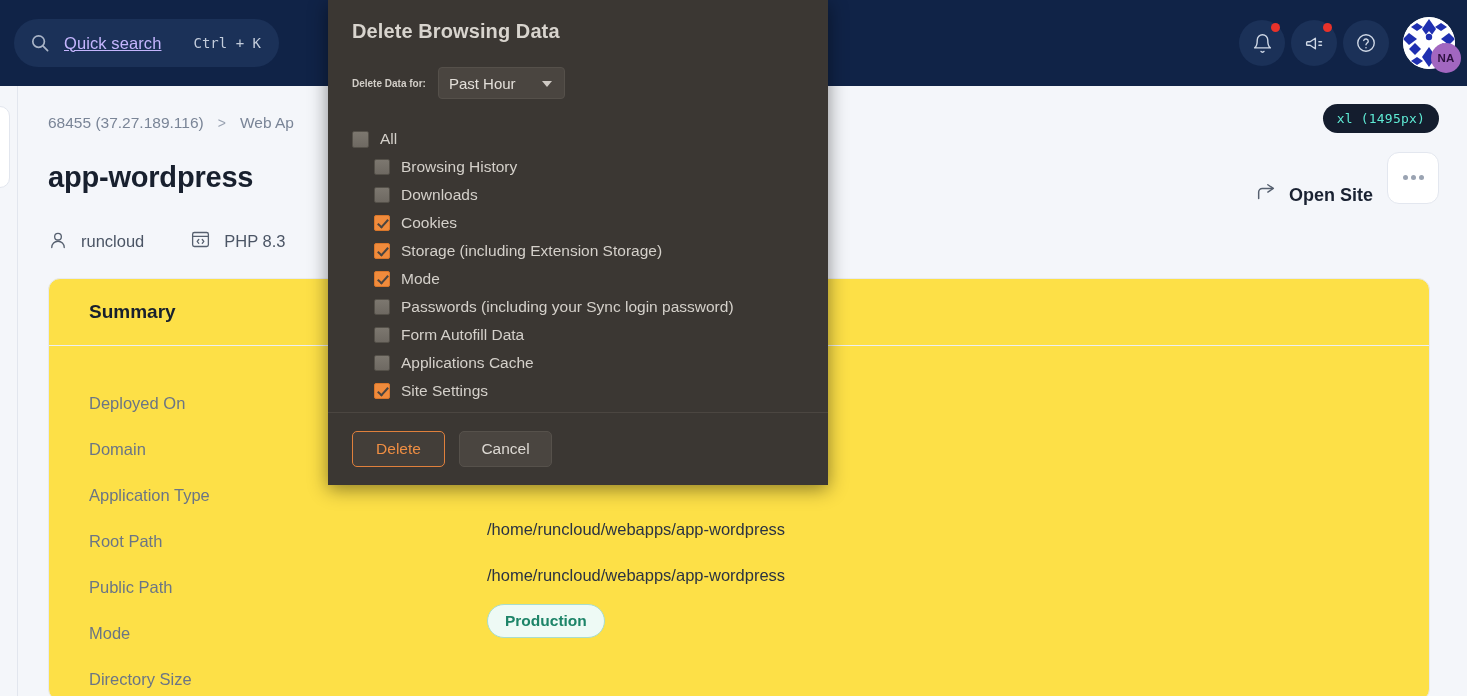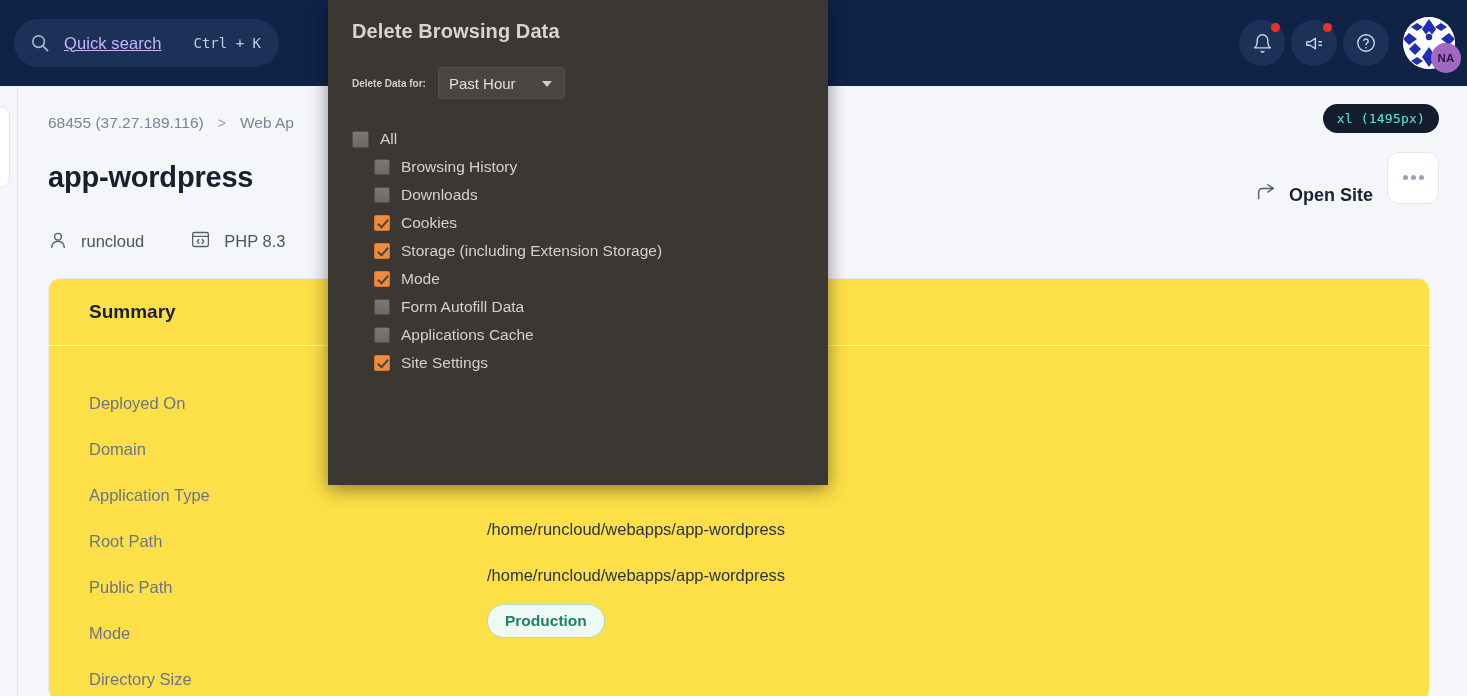--- a/index.html
+++ b/index.html
@@ -435,32 +435,40 @@
       <div class="cb-row indent">
         <span class="cb-box on"></span>
         <span class="cb-label">Storage (including Extension Storage)</span>
       </div>
 
       <div class="cb-row indent">
         <span class="cb-box on"></span>
         <span class="cb-label">Mode</span>
       </div>
 
+      <div class="cb-row indent">
+        <span class="cb-box"></span>
+        <span class="cb-label">Passwords (including your Sync login password)</span>
+      </div>
 
       <div class="cb-row indent">
         <span class="cb-box"></span>
         <span class="cb-label">Form Autofill Data</span>
       </div>
 
       <div class="cb-row indent">
         <span class="cb-box"></span>
         <span class="cb-label">Applications Cache</span>
       </div>
 
       <div class="cb-row indent">
         <span class="cb-box on"></span>
         <span class="cb-label">Site Settings</span>
       </div>
 
     </div>
   </div>
 
+  <div class="modal-footer">
+    <div class="btn btn-delete">Delete</div>
+    <div class="btn btn-cancel">Cancel</div>
+  </div>
 </div>
 
 </body></html>

